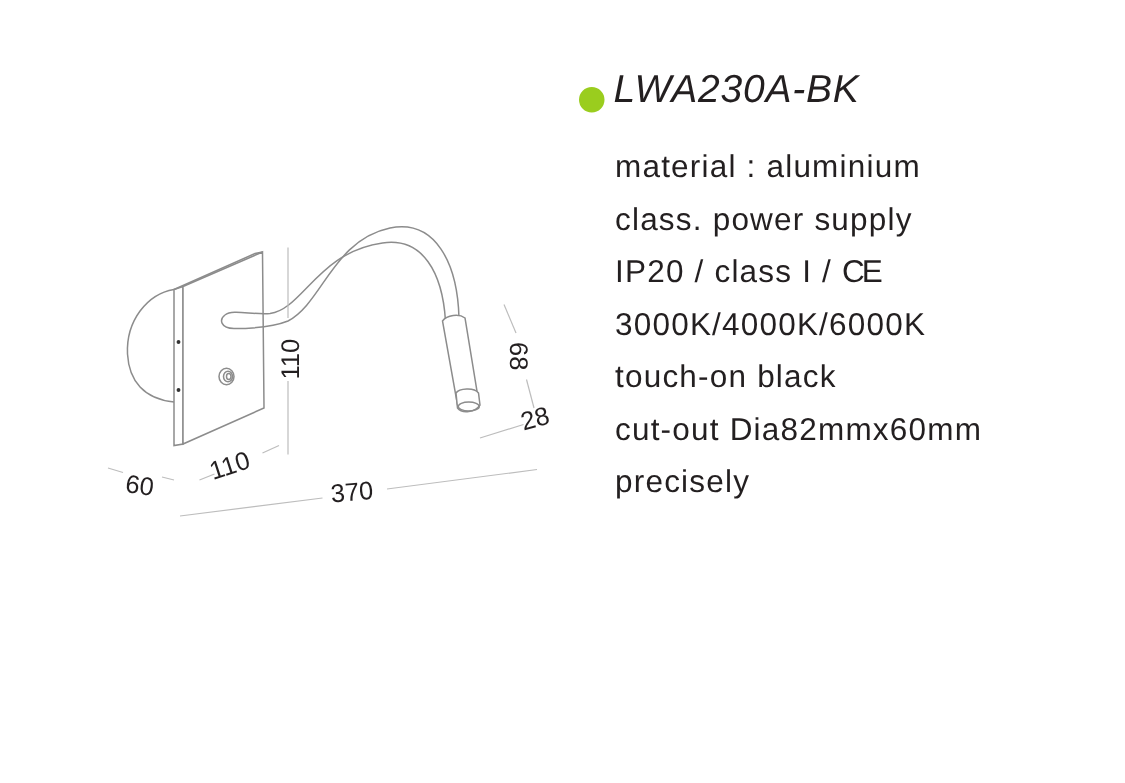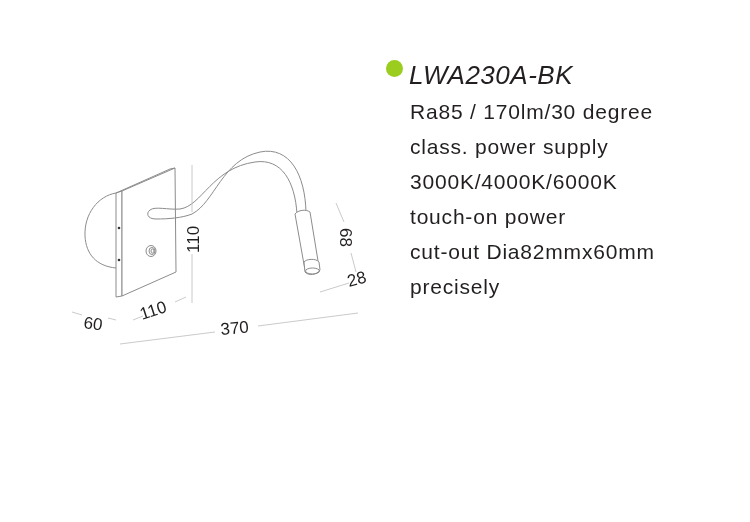--- a/index.html
+++ b/index.html
@@ -25,22 +25,21 @@
     .dim-text {
       font-family: "Liberation Sans", sans-serif;
       font-size: 17px;
       fill: #231f20;
     }
     .title-row {
       position: absolute;
       left: 386px;
       top: 44px;
       display: flex;
-      align-items: flex-start;
-      margin-top: 16px;
+      align-items: flex-end;
     }
     .bullet-dot {
       width: 17px;
       height: 17px;
       border-radius: 50%;
       margin-right: 6px;
     }
     .model-title {
       font-family: "Liberation Sans", sans-serif;
       font-style: italic;
@@ -127,19 +126,20 @@
     <text class="dim-text" transform="translate(221 335) rotate(-5)">370</text>
   </g>
 </svg>
 
 <div class="title-row">
   <span class="bullet-dot" id="bullet-dot" style="background: rgb(154, 205, 30);"></span>
   <span class="model-title">LWA230A-BK</span>
 </div>
 
 <ul class="spec-list">
-  <li class="spec-item">Ra85 / 170lm/30 degree</li>
+  <li class="spec-item">material : aluminium</li>
   <li class="spec-item">class. power supply</li>
+  <li class="spec-item"><span>IP20 / class I / </span><span class="ce-mark">CE</span></li>
   <li class="spec-item">3000K/4000K/6000K</li>
-  <li class="spec-item">touch-on  power</li>
+  <li class="spec-item">touch-on  black</li>
   <li class="spec-item">cut-out Dia82mmx60mm</li>
   <li class="spec-item">precisely</li>
 </ul>
 
 </body></html>

